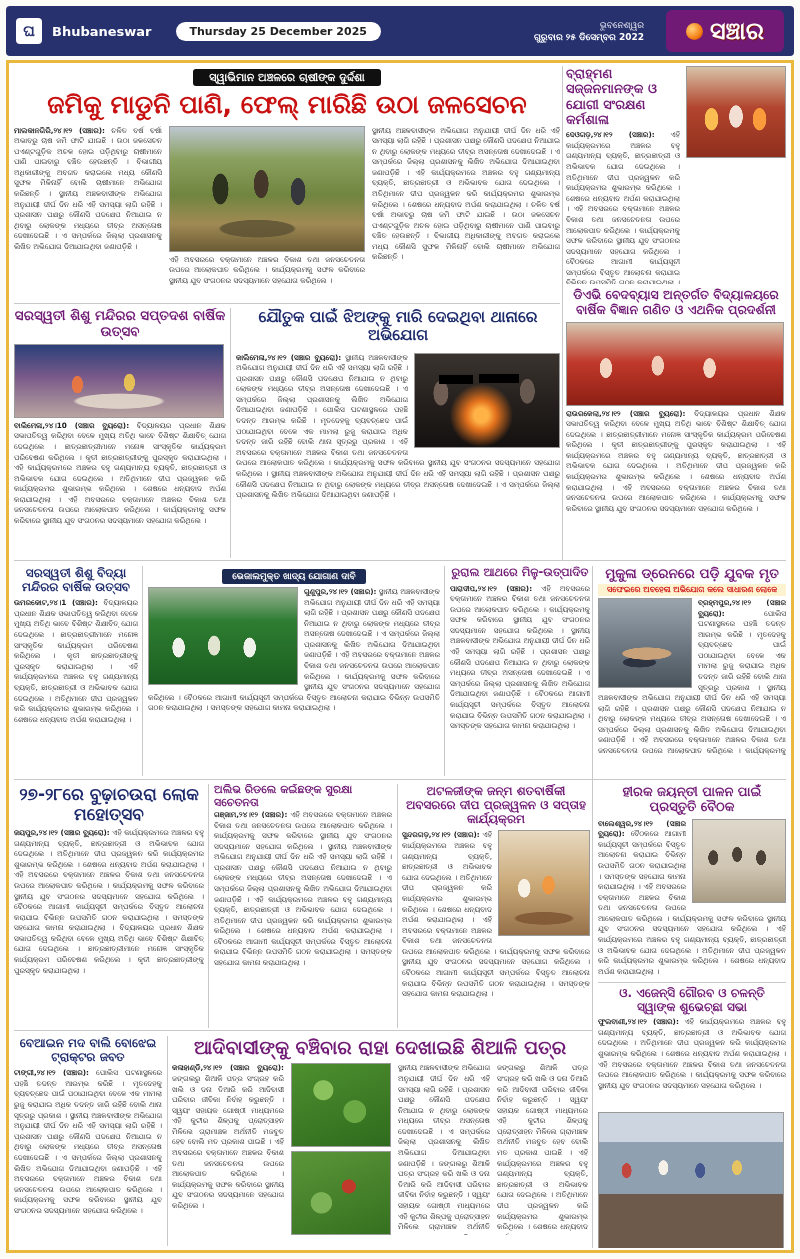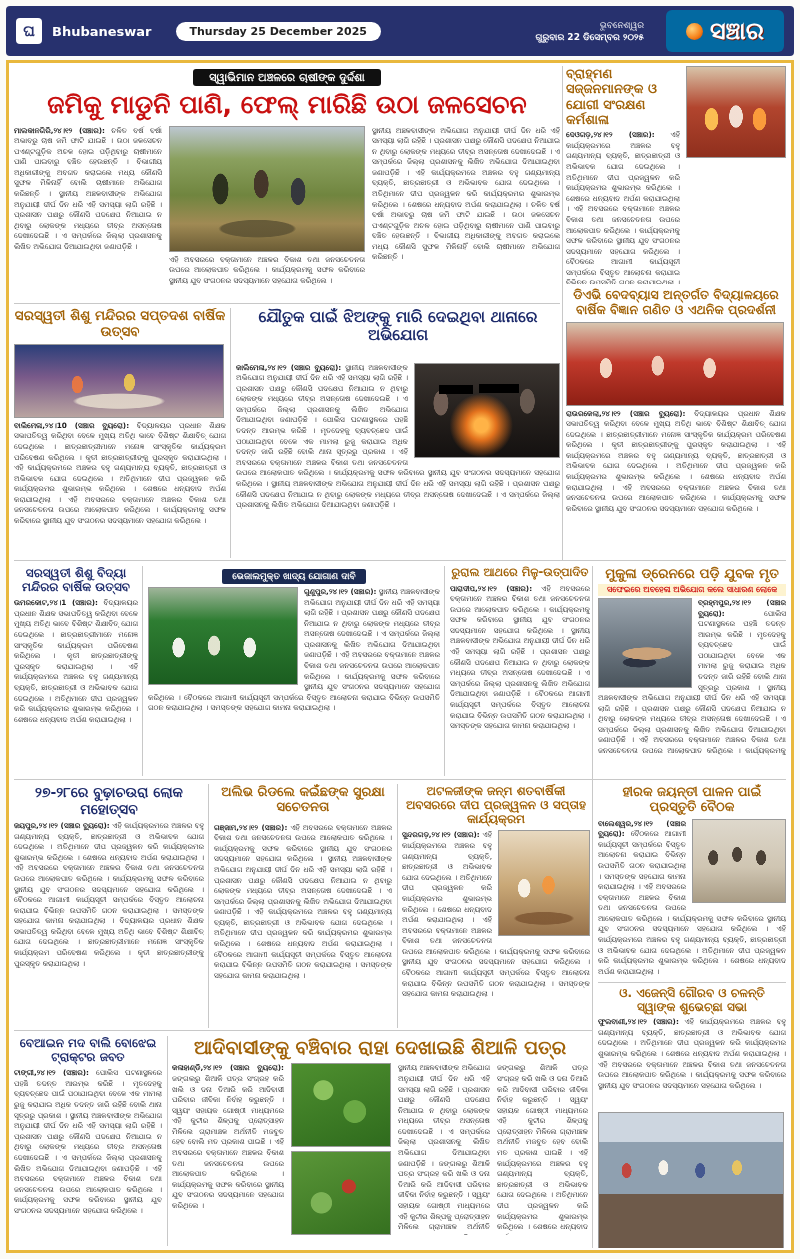--- a/index.html
+++ b/index.html
@@ -5,29 +5,29 @@
   *{margin:0;padding:0;box-sizing:border-box}
   html,body{width:800px;height:1259px}
   body{background:#e9e9e9;font-family:"DejaVu Sans","Liberation Sans",sans-serif;position:relative;overflow:hidden}
   .page{position:absolute;inset:0;background:#fbfbf8}
   
   .masthead{position:absolute;left:6px;right:6px;top:6px;height:50px;background:#27316e;border-radius:4px;display:flex;align-items:center;gap:10px;padding:0 10px;color:#fff;z-index:5}
   .ed-badge{width:26px;height:26px;background:#fff;color:#27316e;border-radius:4px;display:flex;align-items:center;justify-content:center;font-weight:bold;font-size:15px;flex:0 0 auto}
   .ed-city{font-weight:bold;font-size:13px}
   .date-pill{background:#fff;color:#222;border-radius:11px;padding:3px 14px;font-size:11px;font-weight:bold;margin-left:14px}
   .mast-mid{margin-left:auto;text-align:right;font-size:9px;line-height:1.35}
-  .logo{background:#0369a1;border-radius:6px;height:42px;min-width:118px;display:flex;align-items:center;justify-content:center;gap:7px;padding:0 12px;margin-left:12px}
+  .logo{background:#701a75;border-radius:6px;height:42px;min-width:118px;display:flex;align-items:center;justify-content:center;gap:7px;padding:0 12px;margin-left:12px}
   .logo-emblem{width:17px;height:17px;border-radius:50%;background:radial-gradient(circle at 35% 35%,#ffd27a,#f57f17 60%,#b33000)}
   .logo-text{color:#fff;font-weight:bold;font-size:24px;text-shadow:1px 1px 0 #7a1400}
   
   .frame{position:absolute;left:6px;right:6px;top:60px;bottom:6px;border:3px solid #e9b83d;background:#fff;z-index:0}
   
   .art{position:absolute;overflow:hidden;z-index:2}
   .kicker{background:#101010;color:#fff;border-radius:3px;display:inline-block;padding:2px 16px;font-size:11px;font-weight:bold}
-  .hl{font-weight:bold;color:#a16207;line-height:1.18}
+  .hl{font-weight:bold;color:#701a75;line-height:1.18}
   .hl.red{color:#c81010}
   .hl.navy{color:#1c2a6b}
   .deck{background:#1b2a52;color:#fff;text-align:center;font-size:9px;font-weight:bold;padding:2px 10px;border-radius:2px;display:block;width:fit-content;margin:3px auto}
   .deck-red{color:#d01414;background:#fdf3d0;font-size:8px;font-weight:bold;text-align:center;padding:1px 3px;margin:2px 0}
   .body{font-size:7.3px;line-height:1.45;text-align:justify;color:#1b1b1b}
   .dl{font-weight:bold}
   .photo{background:#888;position:relative;border:1px solid #9a9a9a}
   .fr{float:right;margin:0 0 4px 6px}
   .fl{float:left;margin:0 6px 3px 0}
   .div{position:absolute;background:#c8c8c8;z-index:1}
@@ -98,21 +98,21 @@
 <body>
 
 <div class="page">
 
   <header class="masthead">
     <span class="ed-badge">ଘ</span>
     <span class="ed-city">Bhubaneswar</span>
     <span class="date-pill">Thursday 25 December 2025</span>
     <span class="mast-mid">
       <span>ଭୁବନେଶ୍ୱର</span><br>
-      <b>ଗୁରୁବାର 22 ଡିସେମ୍ବର ୨୦୨୫</b>
+      <b>ଗୁରୁବାର ୨୫ ଡିସେମ୍ବର 2022</b>
     </span>
     <span class="logo">
       <span class="logo-emblem"></span>
       <span class="logo-text">ସଞ୍ଚାର</span>
     </span>
   </header>
 
   <div class="frame"></div>
 
   <div class="div" style="left:562px;top:66px;width:1px;height:494px"></div>
@@ -172,21 +172,21 @@
   <section class="art" style="left:14px;top:308px;width:212px;height:250px">
     <h2 class="hl" style="font-size:13.5px;text-align:center;margin-bottom:4px">ସରସ୍ୱତୀ ଶିଶୁ ମନ୍ଦିରର ସପ୍ତଦଶ ବାର୍ଷିକ ଉତ୍ସବ</h2>
     <div class="photo ph-sishu" style="width:210px;height:74px"></div>
     <div class="body" style="margin-top:3px;height:132px;overflow:hidden">
       <span class="dl">ବାଲିମେଳା,୨୪।10 (ସଞ୍ଚାର ବ୍ୟୁରୋ):</span>
       <span>ବିଦ୍ୟାଳୟର ପ୍ରଧାନ ଶିକ୍ଷକ ସଭାପତିତ୍ୱ କରିଥିବା ବେଳେ ମୁଖ୍ୟ ଅତିଥି ଭାବେ ବିଶିଷ୍ଟ ଶିକ୍ଷାବିତ୍ ଯୋଗ ଦେଇଥିଲେ । ଛାତ୍ରଛାତ୍ରୀମାନେ ମନୋଜ୍ଞ ସାଂସ୍କୃତିକ କାର୍ଯ୍ୟକ୍ରମ ପରିବେଷଣ କରିଥିଲେ । କୃତୀ ଛାତ୍ରଛାତ୍ରୀଙ୍କୁ ପୁରସ୍କୃତ କରାଯାଇଥିଲା ।</span> <span>ଏହି କାର୍ଯ୍ୟକ୍ରମରେ ଅଞ୍ଚଳର ବହୁ ଗଣ୍ୟମାନ୍ୟ ବ୍ୟକ୍ତି, ଛାତ୍ରଛାତ୍ରୀ ଓ ଅଭିଭାବକ ଯୋଗ ଦେଇଥିଲେ । ଅତିଥିମାନେ ଦୀପ ପ୍ରଜ୍ୱଳନ କରି କାର୍ଯ୍ୟକ୍ରମର ଶୁଭାରମ୍ଭ କରିଥିଲେ । ଶେଷରେ ଧନ୍ୟବାଦ ଅର୍ପଣ କରାଯାଇଥିଲା ।</span> <span>ଏହି ଅବସରରେ ବକ୍ତାମାନେ ଅଞ୍ଚଳର ବିକାଶ ତଥା ଜନସଚେତନତା ଉପରେ ଆଲୋକପାତ କରିଥିଲେ । କାର୍ଯ୍ୟକ୍ରମକୁ ସଫଳ କରିବାରେ ସ୍ଥାନୀୟ ଯୁବ ସଂଗଠନର ସଦସ୍ୟମାନେ ସହଯୋଗ କରିଥିଲେ ।</span>
     </div>
   </section>
 
   <section class="art" style="left:236px;top:308px;width:324px;height:250px">
-    <h2 class="hl navy" style="font-size:15.5px;text-align:center;margin-bottom:18px">ଯୌତୁକ ପାଇଁ ଝିଅଙ୍କୁ ମାରି ଦେଇଥିବା ଥାନାରେ ଅଭିଯୋଗ</h2>
+    <h2 class="hl navy" style="font-size:15.5px;text-align:center;margin-bottom:8px">ଯୌତୁକ ପାଇଁ ଝିଅଙ୍କୁ ମାରି ଦେଇଥିବା ଥାନାରେ ଅଭିଯୋଗ</h2>
     <div class="body" style="height:206px;overflow:hidden">
       <span class="photo ph-dowry fr" style="display:block;width:146px;height:95px"></span>
       <span class="dl">କାଲିମେଳା,୨୪।୧୨ (ସଞ୍ଚାର ବ୍ୟୁରୋ):</span>
       <span>ସ୍ଥାନୀୟ ଅଞ୍ଚଳବାସୀଙ୍କ ଅଭିଯୋଗ ଅନୁଯାୟୀ ଦୀର୍ଘ ଦିନ ଧରି ଏହି ସମସ୍ୟା ଲାଗି ରହିଛି । ପ୍ରଶାସନ ପକ୍ଷରୁ କୌଣସି ପଦକ୍ଷେପ ନିଆଯାଇ ନ ଥିବାରୁ ଲୋକଙ୍କ ମଧ୍ୟରେ ତୀବ୍ର ଅସନ୍ତୋଷ ଦେଖାଦେଇଛି । ଏ ସମ୍ପର୍କରେ ଜିଲ୍ଲା ପ୍ରଶାସନକୁ ଲିଖିତ ଅଭିଯୋଗ ଦିଆଯାଇଥିବା ଜଣାପଡ଼ିଛି ।</span> <span>ପୋଲିସ ଘଟଣାସ୍ଥଳରେ ପହଞ୍ଚି ତଦନ୍ତ ଆରମ୍ଭ କରିଛି । ମୃତଦେହକୁ ବ୍ୟବଚ୍ଛେଦ ପାଇଁ ପଠାଯାଇଥିବା ବେଳେ ଏକ ମାମଲା ରୁଜୁ କରାଯାଇ ଅଧିକ ତଦନ୍ତ ଜାରି ରହିଛି ବୋଲି ଥାନା ସୂତ୍ରରୁ ପ୍ରକାଶ ।</span> <span>ଏହି ଅବସରରେ ବକ୍ତାମାନେ ଅଞ୍ଚଳର ବିକାଶ ତଥା ଜନସଚେତନତା ଉପରେ ଆଲୋକପାତ କରିଥିଲେ । କାର୍ଯ୍ୟକ୍ରମକୁ ସଫଳ କରିବାରେ ସ୍ଥାନୀୟ ଯୁବ ସଂଗଠନର ସଦସ୍ୟମାନେ ସହଯୋଗ କରିଥିଲେ ।</span> <span>ସ୍ଥାନୀୟ ଅଞ୍ଚଳବାସୀଙ୍କ ଅଭିଯୋଗ ଅନୁଯାୟୀ ଦୀର୍ଘ ଦିନ ଧରି ଏହି ସମସ୍ୟା ଲାଗି ରହିଛି । ପ୍ରଶାସନ ପକ୍ଷରୁ କୌଣସି ପଦକ୍ଷେପ ନିଆଯାଇ ନ ଥିବାରୁ ଲୋକଙ୍କ ମଧ୍ୟରେ ତୀବ୍ର ଅସନ୍ତୋଷ ଦେଖାଦେଇଛି । ଏ ସମ୍ପର୍କରେ ଜିଲ୍ଲା ପ୍ରଶାସନକୁ ଲିଖିତ ଅଭିଯୋଗ ଦିଆଯାଇଥିବା ଜଣାପଡ଼ିଛି ।</span>
     </div>
   </section>
 
   <section class="art" style="left:14px;top:566px;width:124px;height:210px">
     <h2 class="hl navy" style="font-size:12px;text-align:center;margin-bottom:4px">ସରସ୍ୱତୀ ଶିଶୁ ବିଦ୍ୟା ମନ୍ଦିରର ବାର୍ଷିକ ଉତ୍ସବ</h2>
     <div class="body" style="height:160px;overflow:hidden">
@@ -216,29 +216,29 @@
     <h2 class="hl" style="font-size:13.5px;text-align:center">ମୁକୁଳା ଡ୍ରେନରେ ପଡ଼ି ଯୁବକ ମୃତ</h2>
     <div class="deck-red">ସଫେଇରେ ଅବହେଳା ଅଭିଯୋଗ କଲେ ସାଧାରଣ ଲୋକେ</div>
     <div class="body" style="height:158px;overflow:hidden">
       <span class="photo ph-drain fl" style="display:block;width:94px;height:90px"></span>
       <span class="dl">ବ୍ରହ୍ମପୁର,୨୪।୧୨ (ସଞ୍ଚାର ବ୍ୟୁରୋ):</span>
       <span>ପୋଲିସ ଘଟଣାସ୍ଥଳରେ ପହଞ୍ଚି ତଦନ୍ତ ଆରମ୍ଭ କରିଛି । ମୃତଦେହକୁ ବ୍ୟବଚ୍ଛେଦ ପାଇଁ ପଠାଯାଇଥିବା ବେଳେ ଏକ ମାମଲା ରୁଜୁ କରାଯାଇ ଅଧିକ ତଦନ୍ତ ଜାରି ରହିଛି ବୋଲି ଥାନା ସୂତ୍ରରୁ ପ୍ରକାଶ ।</span> <span>ସ୍ଥାନୀୟ ଅଞ୍ଚଳବାସୀଙ୍କ ଅଭିଯୋଗ ଅନୁଯାୟୀ ଦୀର୍ଘ ଦିନ ଧରି ଏହି ସମସ୍ୟା ଲାଗି ରହିଛି । ପ୍ରଶାସନ ପକ୍ଷରୁ କୌଣସି ପଦକ୍ଷେପ ନିଆଯାଇ ନ ଥିବାରୁ ଲୋକଙ୍କ ମଧ୍ୟରେ ତୀବ୍ର ଅସନ୍ତୋଷ ଦେଖାଦେଇଛି । ଏ ସମ୍ପର୍କରେ ଜିଲ୍ଲା ପ୍ରଶାସନକୁ ଲିଖିତ ଅଭିଯୋଗ ଦିଆଯାଇଥିବା ଜଣାପଡ଼ିଛି ।</span> <span>ଏହି ଅବସରରେ ବକ୍ତାମାନେ ଅଞ୍ଚଳର ବିକାଶ ତଥା ଜନସଚେତନତା ଉପରେ ଆଲୋକପାତ କରିଥିଲେ । କାର୍ଯ୍ୟକ୍ରମକୁ ସଫଳ କରିବାରେ ସ୍ଥାନୀୟ ଯୁବ ସଂଗଠନର ସଦସ୍ୟମାନେ ସହଯୋଗ କରିଥିଲେ ।</span>
     </div>
   </section>
 
   <section class="art" style="left:14px;top:784px;width:190px;height:244px">
-    <h2 class="hl navy" style="font-size:14px;text-align:center;margin-bottom:4px">୨୭-୨୮ରେ ବୁଢ଼ାଚଉରା ଲୋକ ମହୋତ୍ସବ</h2>
+    <h2 class="hl navy" style="font-size:17px;text-align:center;margin-bottom:4px">୨୭-୨୮ରେ ବୁଢ଼ାଚଉରା ଲୋକ ମହୋତ୍ସବ</h2>
     <div class="body" style="height:208px;overflow:hidden">
       <span class="dl">ଜୟପୁର,୨୪।୧୨ (ସଞ୍ଚାର ବ୍ୟୁରୋ):</span>
       <span>ଏହି କାର୍ଯ୍ୟକ୍ରମରେ ଅଞ୍ଚଳର ବହୁ ଗଣ୍ୟମାନ୍ୟ ବ୍ୟକ୍ତି, ଛାତ୍ରଛାତ୍ରୀ ଓ ଅଭିଭାବକ ଯୋଗ ଦେଇଥିଲେ । ଅତିଥିମାନେ ଦୀପ ପ୍ରଜ୍ୱଳନ କରି କାର୍ଯ୍ୟକ୍ରମର ଶୁଭାରମ୍ଭ କରିଥିଲେ । ଶେଷରେ ଧନ୍ୟବାଦ ଅର୍ପଣ କରାଯାଇଥିଲା ।</span> <span>ଏହି ଅବସରରେ ବକ୍ତାମାନେ ଅଞ୍ଚଳର ବିକାଶ ତଥା ଜନସଚେତନତା ଉପରେ ଆଲୋକପାତ କରିଥିଲେ । କାର୍ଯ୍ୟକ୍ରମକୁ ସଫଳ କରିବାରେ ସ୍ଥାନୀୟ ଯୁବ ସଂଗଠନର ସଦସ୍ୟମାନେ ସହଯୋଗ କରିଥିଲେ ।</span> <span>ବୈଠକରେ ଆଗାମୀ କାର୍ଯ୍ୟସୂଚୀ ସମ୍ପର୍କରେ ବିସ୍ତୃତ ଆଲୋଚନା କରାଯାଇ ବିଭିନ୍ନ ଉପସମିତି ଗଠନ କରାଯାଇଥିଲା । ସମସ୍ତଙ୍କ ସହଯୋଗ କାମନା କରାଯାଇଥିଲା ।</span> <span>ବିଦ୍ୟାଳୟର ପ୍ରଧାନ ଶିକ୍ଷକ ସଭାପତିତ୍ୱ କରିଥିବା ବେଳେ ମୁଖ୍ୟ ଅତିଥି ଭାବେ ବିଶିଷ୍ଟ ଶିକ୍ଷାବିତ୍ ଯୋଗ ଦେଇଥିଲେ । ଛାତ୍ରଛାତ୍ରୀମାନେ ମନୋଜ୍ଞ ସାଂସ୍କୃତିକ କାର୍ଯ୍ୟକ୍ରମ ପରିବେଷଣ କରିଥିଲେ । କୃତୀ ଛାତ୍ରଛାତ୍ରୀଙ୍କୁ ପୁରସ୍କୃତ କରାଯାଇଥିଲା ।</span>
     </div>
   </section>
 
   <section class="art" style="left:214px;top:784px;width:178px;height:244px">
-    <h2 class="hl" style="font-size:13px;text-align:center;margin-bottom:8px">ଅଲିଭ ରିଡଲେ କଇଁଛଙ୍କ ସୁରକ୍ଷା ସଚେତନତା</h2>
+    <h2 class="hl" style="font-size:11px;margin-bottom:0">ଅଲିଭ ରିଡଲେ କଇଁଛଙ୍କ ସୁରକ୍ଷା ସଚେତନତା</h2>
     <div class="body" style="height:208px;overflow:hidden">
       <span class="dl">ଗଞ୍ଜାମ,୨୪।୧୨ (ସଞ୍ଚାର):</span>
       <span>ଏହି ଅବସରରେ ବକ୍ତାମାନେ ଅଞ୍ଚଳର ବିକାଶ ତଥା ଜନସଚେତନତା ଉପରେ ଆଲୋକପାତ କରିଥିଲେ । କାର୍ଯ୍ୟକ୍ରମକୁ ସଫଳ କରିବାରେ ସ୍ଥାନୀୟ ଯୁବ ସଂଗଠନର ସଦସ୍ୟମାନେ ସହଯୋଗ କରିଥିଲେ ।</span> <span>ସ୍ଥାନୀୟ ଅଞ୍ଚଳବାସୀଙ୍କ ଅଭିଯୋଗ ଅନୁଯାୟୀ ଦୀର୍ଘ ଦିନ ଧରି ଏହି ସମସ୍ୟା ଲାଗି ରହିଛି । ପ୍ରଶାସନ ପକ୍ଷରୁ କୌଣସି ପଦକ୍ଷେପ ନିଆଯାଇ ନ ଥିବାରୁ ଲୋକଙ୍କ ମଧ୍ୟରେ ତୀବ୍ର ଅସନ୍ତୋଷ ଦେଖାଦେଇଛି । ଏ ସମ୍ପର୍କରେ ଜିଲ୍ଲା ପ୍ରଶାସନକୁ ଲିଖିତ ଅଭିଯୋଗ ଦିଆଯାଇଥିବା ଜଣାପଡ଼ିଛି ।</span> <span>ଏହି କାର୍ଯ୍ୟକ୍ରମରେ ଅଞ୍ଚଳର ବହୁ ଗଣ୍ୟମାନ୍ୟ ବ୍ୟକ୍ତି, ଛାତ୍ରଛାତ୍ରୀ ଓ ଅଭିଭାବକ ଯୋଗ ଦେଇଥିଲେ । ଅତିଥିମାନେ ଦୀପ ପ୍ରଜ୍ୱଳନ କରି କାର୍ଯ୍ୟକ୍ରମର ଶୁଭାରମ୍ଭ କରିଥିଲେ । ଶେଷରେ ଧନ୍ୟବାଦ ଅର୍ପଣ କରାଯାଇଥିଲା ।</span> <span>ବୈଠକରେ ଆଗାମୀ କାର୍ଯ୍ୟସୂଚୀ ସମ୍ପର୍କରେ ବିସ୍ତୃତ ଆଲୋଚନା କରାଯାଇ ବିଭିନ୍ନ ଉପସମିତି ଗଠନ କରାଯାଇଥିଲା । ସମସ୍ତଙ୍କ ସହଯୋଗ କାମନା କରାଯାଇଥିଲା ।</span>
     </div>
   </section>
 
   <section class="art" style="left:402px;top:784px;width:188px;height:244px">
     <h2 class="hl" style="font-size:12px;text-align:center;margin-bottom:4px">ଅଟଳଜୀଙ୍କ ଜନ୍ମ ଶତବାର୍ଷିକୀ ଅବସରରେ ଦୀପ ପ୍ରଜ୍ୱଳନ ଓ ସପ୍ତାହ କାର୍ଯ୍ୟକ୍ରମ</h2>
     <div class="body" style="height:198px;overflow:hidden">
       <span class="photo ph-atal fr" style="display:block;width:92px;height:106px"></span>

